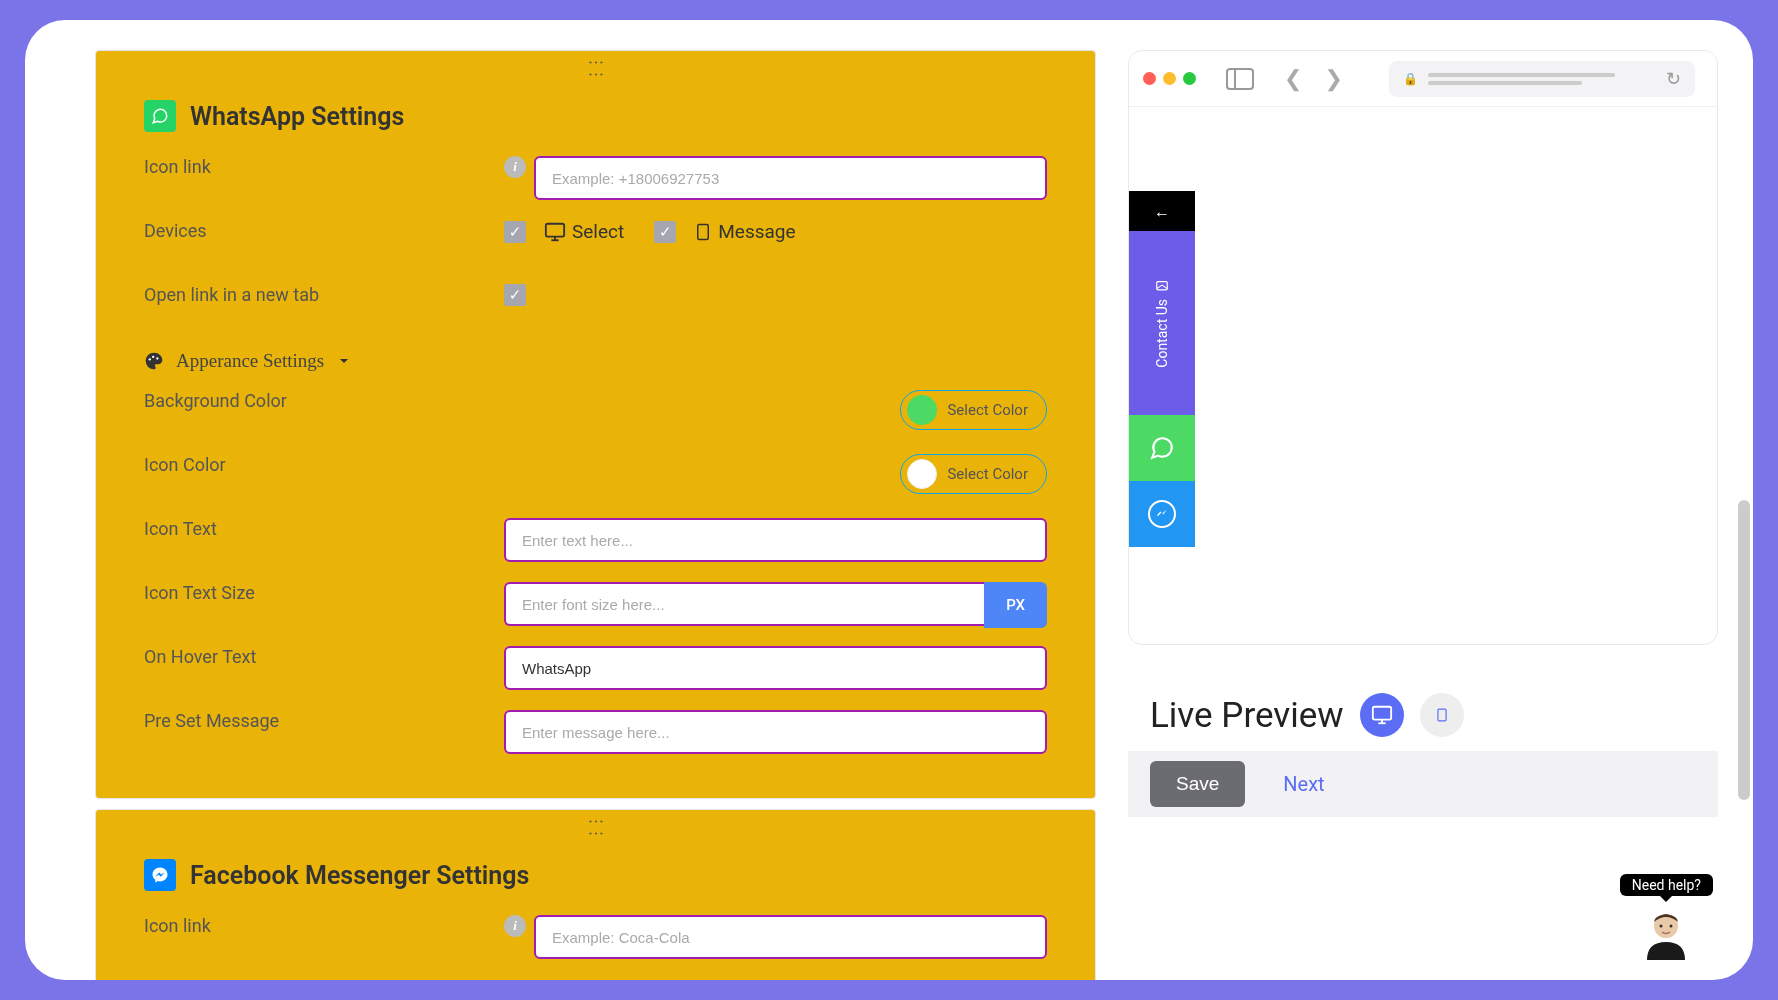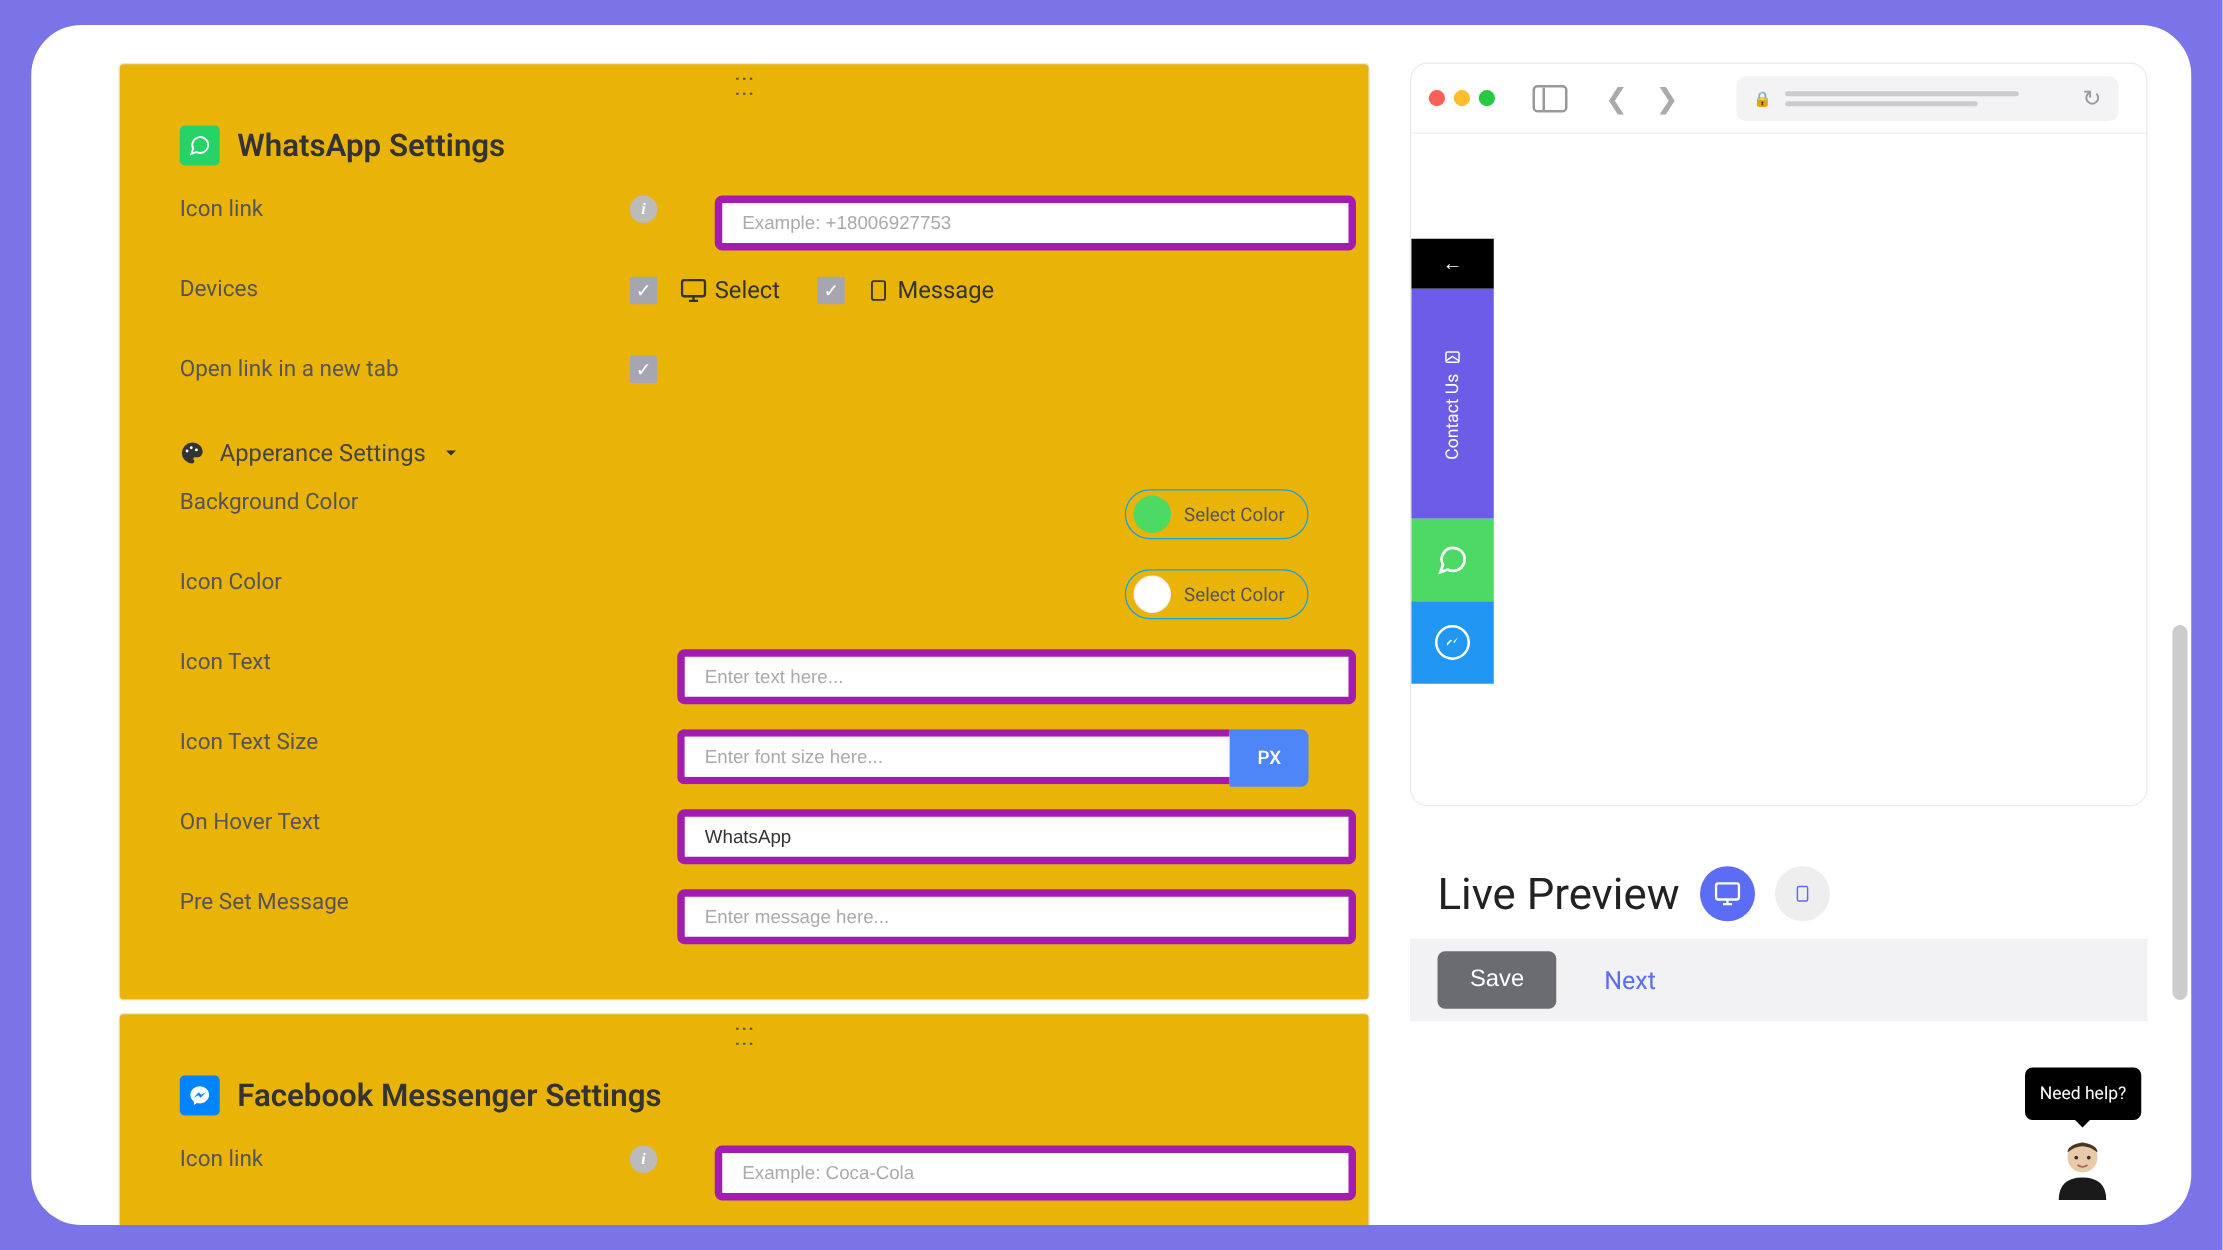--- a/index.html
+++ b/index.html
@@ -14,28 +14,28 @@
 .panel-body { padding: 18px 48px 24px 48px; }
 .panel-title { display: flex; align-items: center; gap: 14px; margin-bottom: 24px; }
 .panel-title-text { font-size: 25px; font-weight: 600; color: #333; }
 .app-badge { width: 32px; height: 32px; display: flex; align-items: center; justify-content: center; border-radius: 4px; color: #fff; }
 .wa-badge { background: #25d366; }
 .fb-badge { background: #0084ff; }
 .row { display: flex; align-items: flex-start; min-height: 54px; margin-bottom: 10px; }
 .row-label { width: 360px; font-size: 18px; color: #555; }
 .row-field { flex: 1; display: flex; align-items: center; gap: 10px; }
 .info-icon { width: 22px; height: 22px; border-radius: 50%; background: #bbb; color: #fff; display: flex; align-items: center; justify-content: center; font-size: 13px; font-weight: 700; margin-right: 8px; font-style: italic; font-family: Georgia, serif; }
-.text-input { width: 100%; height: 44px; border: 6px solid #a21caf; border-radius: 6px; padding: 0 16px; font-size: 15px; color: #333; margin-left: 38px; }
+.text-input { width: 100%; height: 44px; border: 2px solid #a21caf; border-radius: 6px; padding: 0 16px; font-size: 15px; color: #333; }
 .text-input::placeholder { color: #aaa; }
 .input-wrap { flex: 1; }
 .checkbox { width: 22px; height: 22px; background: #a6a6b0; display: inline-flex; align-items: center; justify-content: center; color: #fff; font-size: 15px; border-radius: 2px; margin-right: 8px; }
 .chk-label { font-size: 19px; color: #333; margin-right: 20px; display: inline-flex; align-items: center; gap: 6px; }
 .section-head { display: flex; align-items: center; gap: 12px; margin: 12px 0 18px 0; cursor: pointer; }
 .palette-icon { width: 20px; height: 20px; }
-.section-title { font-size: 19px; color: #444; }
+.section-title { font-size: 19px; color: #444; font-family: Liberation Serif, serif; }
 .chevron { display: inline-block; }
 .color-pill { display: inline-flex; align-items: center; gap: 10px; border: 1px solid #0ea5e9; border-radius: 999px; padding: 4px 18px 4px 6px; cursor: pointer; margin-left: auto; }
 .color-swatch { width: 30px; height: 30px; border-radius: 50%; }
 .color-label { font-size: 15px; color: #555; }
 .row-right { justify-content: flex-end; }
 .px-group { display: flex; width: 100%; }
 .px-group .text-input { border-top-right-radius: 0; border-bottom-right-radius: 0; border-right: 0; }
 .px-badge { background: #4f86f7; color: #fff; padding: 14px 22px; display: flex; align-items: center; border-radius: 0 6px 6px 0; font-size: 15px; font-weight: 500; }
 
 .browser { background: #fff; border: 1px solid #e9e9ed; border-radius: 14px; height: 595px; overflow: hidden; position: relative; }
@@ -63,21 +63,21 @@
 .lp-row1 { display: flex; align-items: center; gap: 16px; margin-bottom: 14px; }
 .lp-title { font-size: 35px; font-weight: 400; color: #222; }
 .device-btn { width: 44px; height: 44px; border-radius: 50%; display: flex; align-items: center; justify-content: center; cursor: pointer; }
 .device-active { background: #5b6df4; color: #fff; }
 .device-inactive { background: #eee; color: #5b6df4; }
 .lp-row2 { display: flex; align-items: center; gap: 38px; background:#f2f2f5; padding:10px; margin-left:-22px; margin-right:-22px; padding-left:22px;}
 .save-btn { background: #6b6b72; color: #fff; border: none; padding: 12px 26px; font-size: 19px; border-radius: 6px; cursor: pointer; }
 .next-link { color: #5b6df4; font-size: 20px; cursor: pointer; }
 
 .help-wrap { position: absolute; right: 40px; bottom: 20px; text-align: center; }
-.help-bubble { background: #000; color: #fff; font-size: 14px; padding: 13px 12px; border-radius: 6px; position: relative; margin-bottom: 10px; }
+.help-bubble { background: #000; color: #fff; font-size: 14px; padding: 3px 12px; border-radius: 6px; position: relative; margin-bottom: 10px; }
 .help-bubble::after { content: ""; position: absolute; bottom: -6px; left: 50%; transform: translateX(-50%); border: 6px solid transparent; border-top-color: #000; border-bottom: 0; }
 .avatar { width: 54px; height: 54px; margin: 0 auto; }
 .scroll-track { position:absolute; right:3px; top:480px; width:12px; height:300px; background:#ccc; border-radius:6px; }
 svg { display:block; }
 </style>
 </head>
 <body>
 
 <div class="frame">
  <div class="scroll-track"></div>

